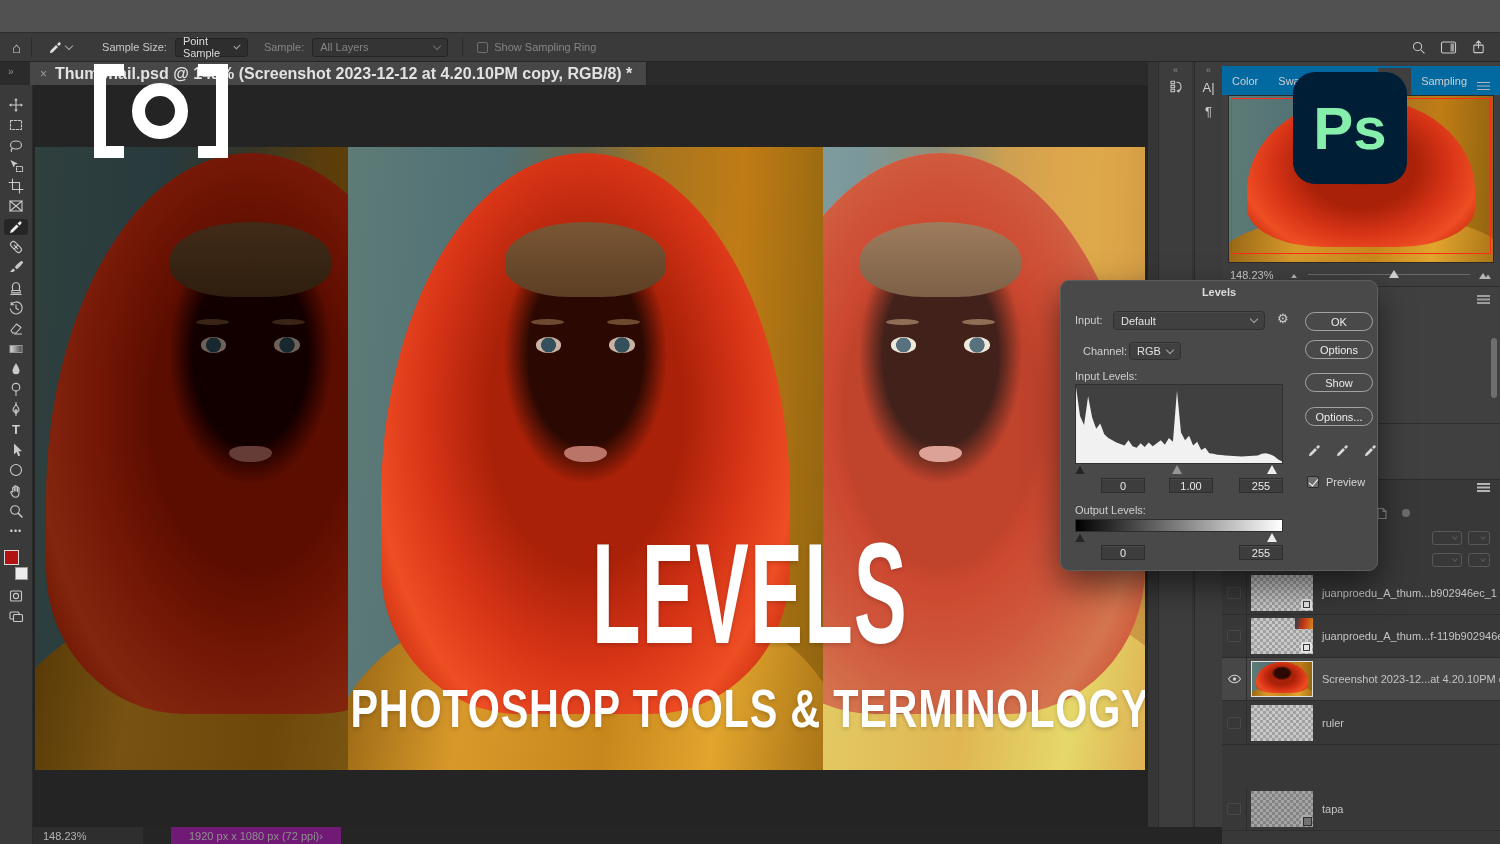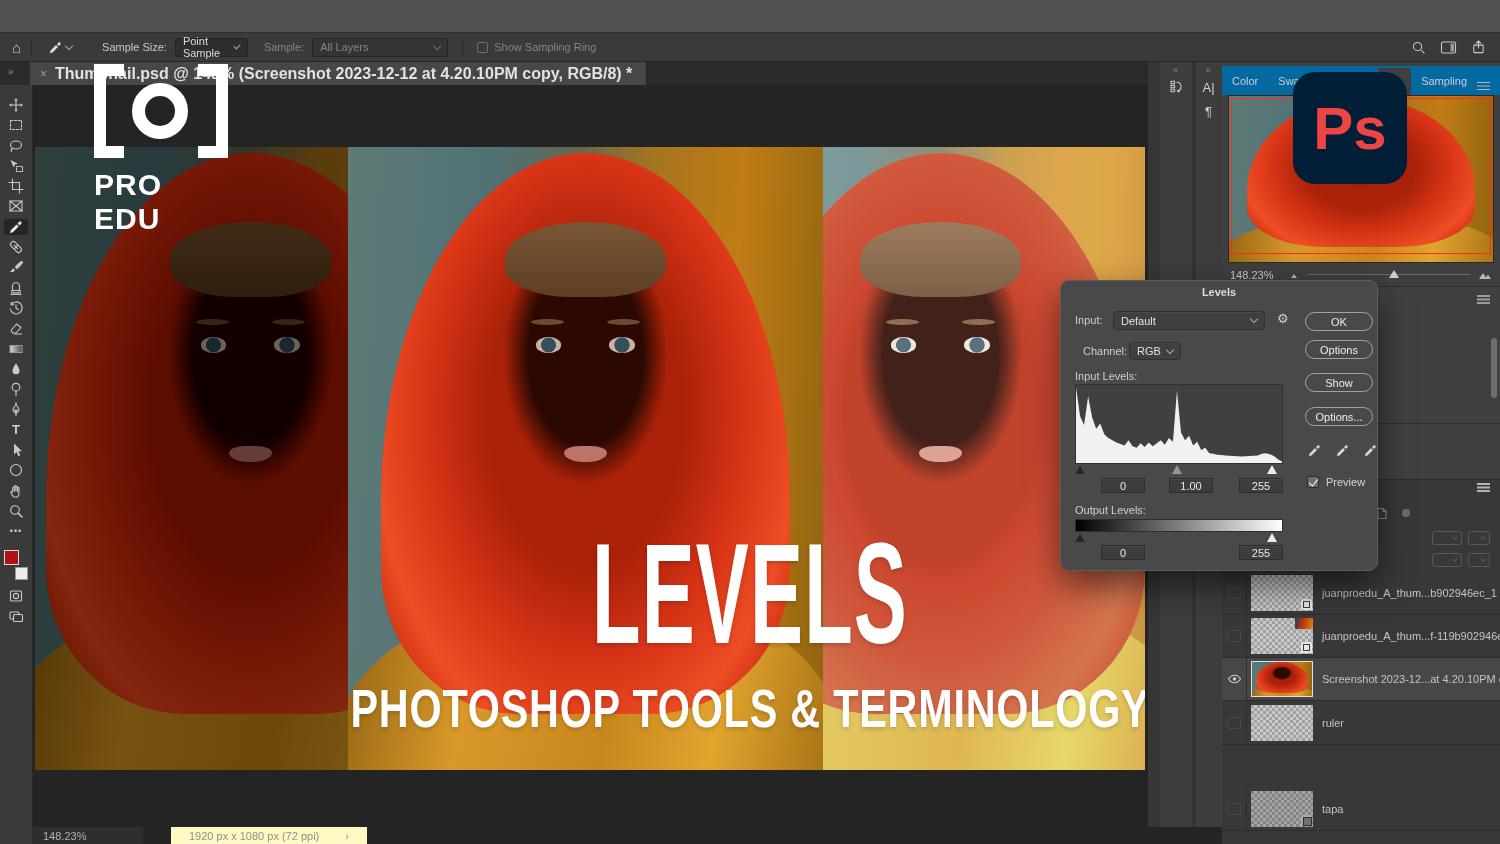--- a/index.html
+++ b/index.html
@@ -70,21 +70,21 @@
   .scene .eye.l { left:39.5%; top:30.5%; } .scene .eye.r { left:55%; top:30.5%; }
   .scene .brow { position:absolute; width:7%; height:1%; border-radius:50%; background:#6e4a30; }
   .scene .brow.l { left:38.5%; top:27.6%; } .scene .brow.r { left:54.5%; top:27.6%; }
   .scene .lips { position:absolute; left:45.5%; top:48%; width:9%; height:2.6%; border-radius:40% 40% 55% 55%/45% 45% 60% 60%; background:#bb7468; }
   .canvas-text { position:absolute; left:160px; right:-160px; top:382px; text-align:center; z-index:3; color:#ffffff; }
   .headline { font-size:142px; font-weight:bold; letter-spacing:2px; line-height:.92; transform:scaleX(.56); transform-origin:center; white-space:nowrap; text-shadow:0 2px 6px rgba(0,0,0,.18); }
   .subheadline { margin-top:18px; font-size:53px; font-weight:bold; letter-spacing:1px; transform:scaleX(.78); transform-origin:center; white-space:nowrap; text-shadow:0 2px 5px rgba(0,0,0,.18); }
 
   .status-bar { position:absolute; left:33px; top:827px; width:1189px; height:17px; background:#252525; display:flex; align-items:center; z-index:4; }
   .sb-zoom { height:17px; min-width:110px; background:#2e2e2e; display:flex; align-items:center; padding:0 10px; color:#b3b3b3; }
-  .sb-dims { height:17px; background:#fef9c3; margin-left:28px; display:flex; align-items:center; gap:26px; padding:0 18px; color:#8f8f8f; }
+  .sb-dims { height:17px; background:#701a75; margin-left:28px; display:flex; align-items:center; padding:0 18px; color:#8f8f8f; }
 
   
   .proedu { position:absolute; left:94px; top:64px; width:140px; z-index:6; color:#fff; }
   .pe-symbol { position:relative; width:134px; height:94px; }
   .pe-bl { position:absolute; left:0; top:0; width:30px; height:94px; border:12px solid #fff; border-right:none; }
   .pe-br { position:absolute; right:0; top:0; width:30px; height:94px; border:12px solid #fff; border-left:none; }
   .pe-circle { position:absolute; left:38px; top:19px; width:56px; height:56px; border:13px solid #fff; border-radius:50%; }
   .pe-text { margin-top:10px; font-size:30px; font-weight:bold; letter-spacing:1px; }
   .ps-badge { position:absolute; left:1293px; top:72px; width:114px; height:112px; border-radius:22px; display:flex; align-items:center; justify-content:center; z-index:6; font-weight:bold; font-size:60px; }
 
@@ -422,24 +422,23 @@
       <span>›</span>
     </span>
   </div>
 
   <div class="proedu">
     <div class="pe-symbol">
       <div class="pe-bl"></div>
       <div class="pe-circle"></div>
       <div class="pe-br"></div>
     </div>
-    <div class="pe-text">PRO EDU</div>
-  </div>
-
-  <div class="ps-badge" id="psBadge" style="background: rgb(0, 30, 54); color: #ef4444; text-align: right;">
+  </div>
+
+  <div class="ps-badge" id="psBadge" style="background: rgb(0, 30, 54); color: #86efac; text-align: right;">
     <span>Ps</span>
   </div>
 
   <div class="dock-strips">
     <div class="strip strip1">
       <span class="strip-collapse">«</span>
       <span class="strip-icon">
         <svg width="16" height="16" viewBox="0 0 16 16" class="ic">
             <rect x="3" y="2.2" width="3.6" height="2.6"></rect>
             <rect x="3" y="6.2" width="3.6" height="2.6"></rect>

